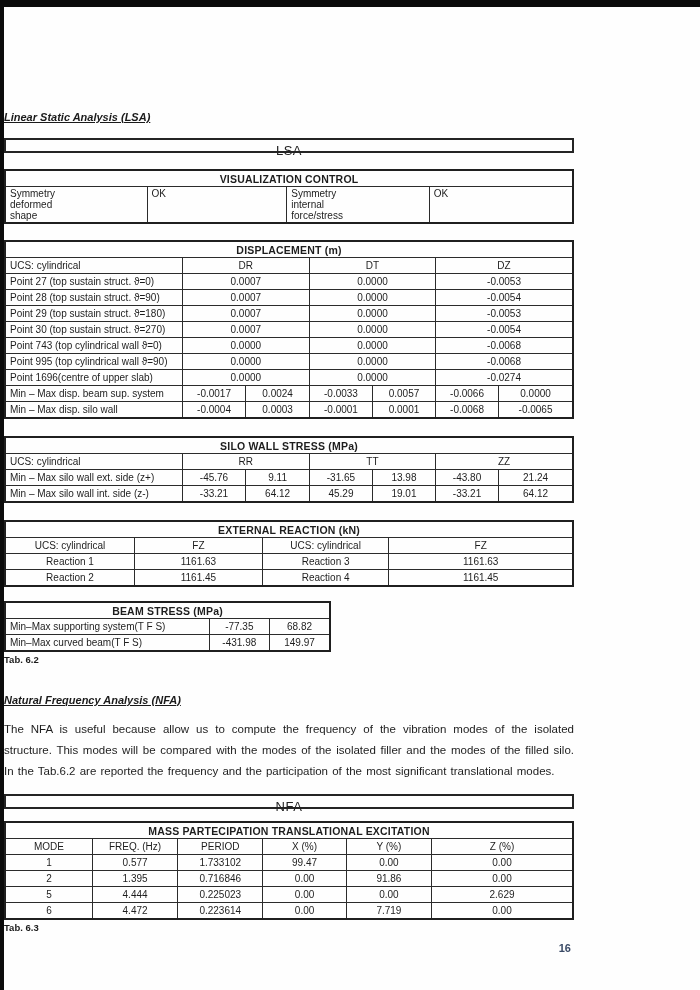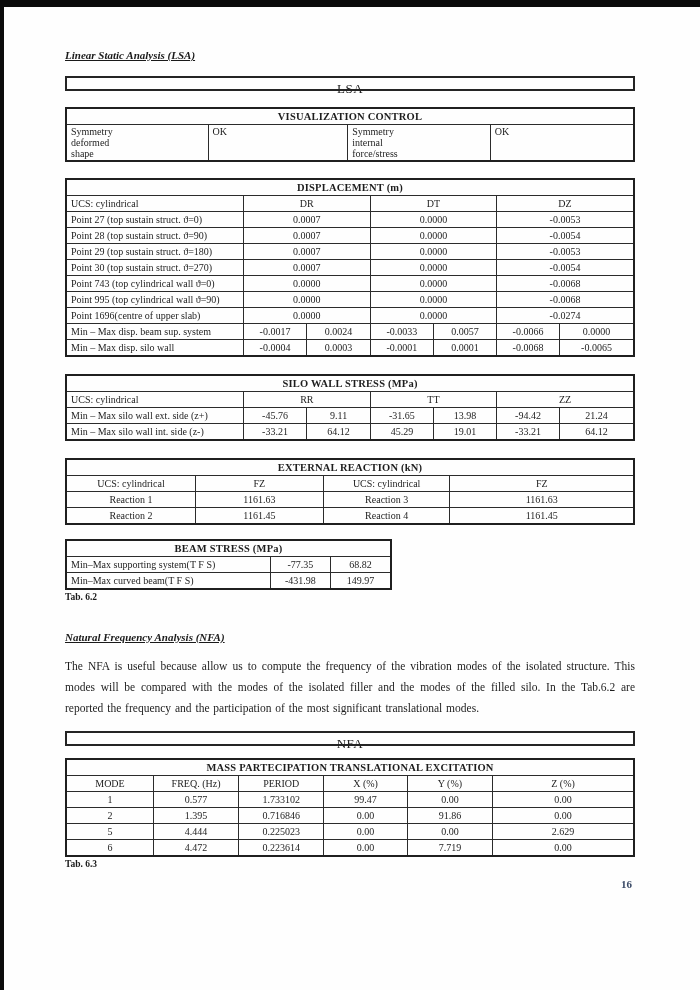--- a/index.html
+++ b/index.html
@@ -2,21 +2,21 @@
 <html><head>
 <meta charset="utf-8">
 <style>
   html,body{margin:0;padding:0;}
   body{background:#000;font-family:"Liberation Sans",sans-serif;}
   .page{
     width:700px;height:990px;background:#fefefe;box-sizing:border-box;
     border-top:7px solid #0b0b0b;border-left:4px solid #0b0b0b;
     position:relative;color:#1b1b1b;overflow:hidden;
   }
-  .content{margin-left:61px;width:570px;padding-top:41px;font-family:Liberation Serif, serif;}
+  .content{width:570px;padding-top:103px;}
   .section-title{
     font-size:11px;font-weight:bold;font-style:italic;
     text-decoration:underline;line-height:14px;color:#1a1a1a;
   }
   .banner{
     border:2px solid #242424;height:15px;line-height:22px;
     text-align:center;font-size:13px;letter-spacing:0.5px;color:#222;
     margin-top:14px;box-sizing:border-box;
   }
   table{
@@ -194,21 +194,21 @@
         <td colspan="2">RR</td>
         <td colspan="2">TT</td>
         <td colspan="2">ZZ</td>
       </tr>
       <tr>
         <td class="lbl">Min – Max  silo wall ext. side (z+)</td>
         <td>-45.76</td>
         <td>9.11</td>
         <td>-31.65</td>
         <td>13.98</td>
-        <td>-94.42</td>
+        <td>-43.80</td>
         <td>21.24</td>
       </tr>
       <tr>
         <td class="lbl">Min – Max  silo wall int. side (z-)</td>
         <td>-33.21</td>
         <td>64.12</td>
         <td>45.29</td>
         <td>19.01</td>
         <td>-33.21</td>
         <td>64.12</td>

